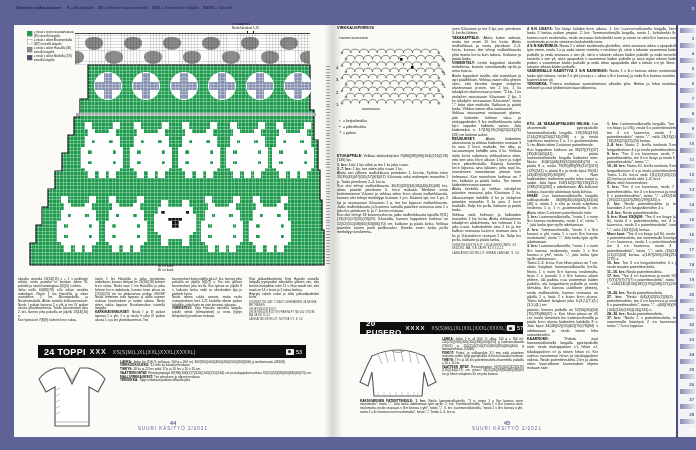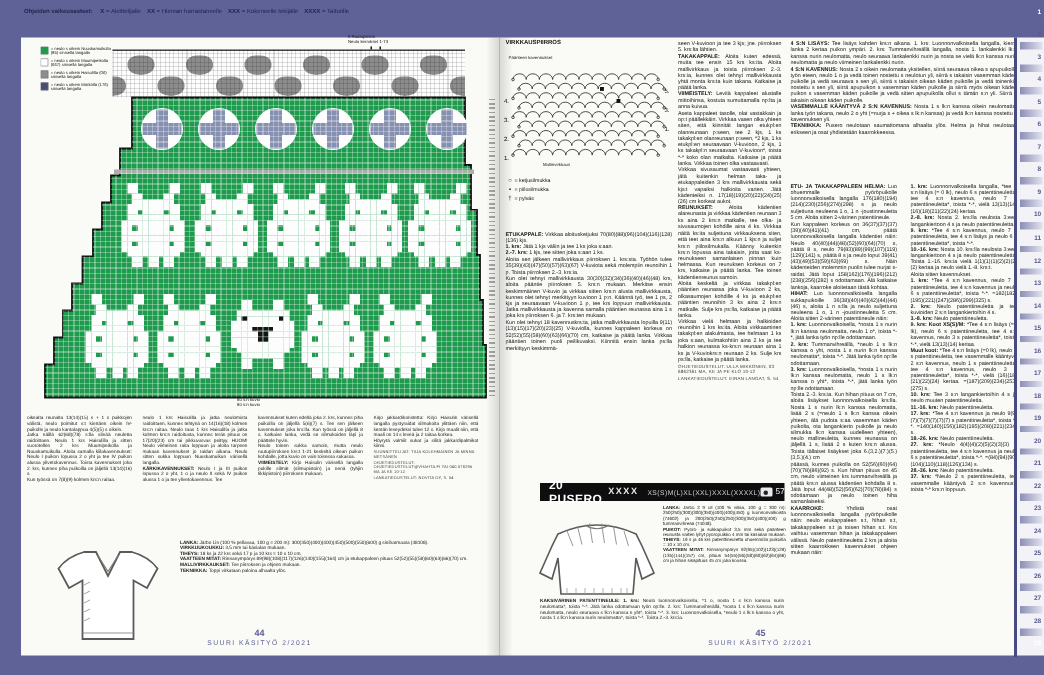--- a/index.html
+++ b/index.html
@@ -1547,20 +1547,31 @@
   <div class="abs" style="left:249px;top:277px;width:70px;height:62px;overflow:hidden;">
     <div class="sc cols" style="width:159px;transform:scale(.44);">
         <p>Kirjo jakkardikoristetta: Kirjo Haisulin värisellä langalla pystyraidat silmukoita ylittäen niin, että kentän leveydeksi tulee 12 s. Kirjo maalit niin, että maali on 14 s leveä ja 2 raitaa korkea.</p>
         <p>Höyrytä valmiit sukat ja silitä jakkardipalmikot kiinni.</p>
         <p class="credits">SUUNNITTELIJAT: TIIJA KOLEHMAINEN JA MINNA METSÄNEN</p>
         <p class="credits">OHJETIEDUSTELUT: OHJETIEDUSTELUT@VHAHTA.FI TAI 040 578296 MA JA KE 10-12</p>
         <p class="credits">LANKATIEDUSTELUT: NOVITA OY, S. 54</p>
       </div>
   </div>
 
+  <div class="abs blackbar" style="left:38px;top:345px;width:268px;height:13px;">
+    <span class="pt">24 TOPPI</span>
+    <span class="diff">XXX</span>
+    <span class="sizes">XS(S)M(L)XL(XXL)XXXL(XXXXL)</span>
+    <span class="right">
+      <span class="cam">
+          <span class="dot"></span>
+        </span>
+      <span class="photonum">53</span>
+    </span>
+  </div>
   <svg class="abs" style="left:26px;top:362px;" width="92" height="72" viewBox="0 0 92 72">
     <path d="M30,6 L38,6 L46,22 L54,6 L62,6 Q73,9 79,17 L72,30 L63,25 L63,64 L29,64 L29,25 L20,30 L13,17 Q19,9 30,6 Z" fill="#ffffff" stroke="#5a5a5a" stroke-width="1.2"></path>
     <path d="M39,8 L46,19 L53,8" fill="none" stroke="#777" stroke-width=".7"></path>
     <path d="M29,60 L63,60" stroke="#888" stroke-width=".6"></path>
     <path d="M30,28 L34,26 M30,34 L34,32 M30,40 L34,38 M30,46 L34,44 M30,52 L34,50" stroke="#999" stroke-width=".6"></path>
   </svg>
   <div class="abs" style="left:120px;top:360px;width:196px;height:66px;overflow:hidden;">
     <div class="sc cols" style="width:445px;transform:scale(.44);">
         <p><b>LANKA: </b>Järbo Lin (100 % pellavaa, 100 g = 200 m): 300(350)(400)(400)(450)(500)(550)(600) g siniharmaata (48108).</p>
         <p><b>VIRKKUUKOUKKU: </b>3,5 mm tai käsialan mukaan.</p>

